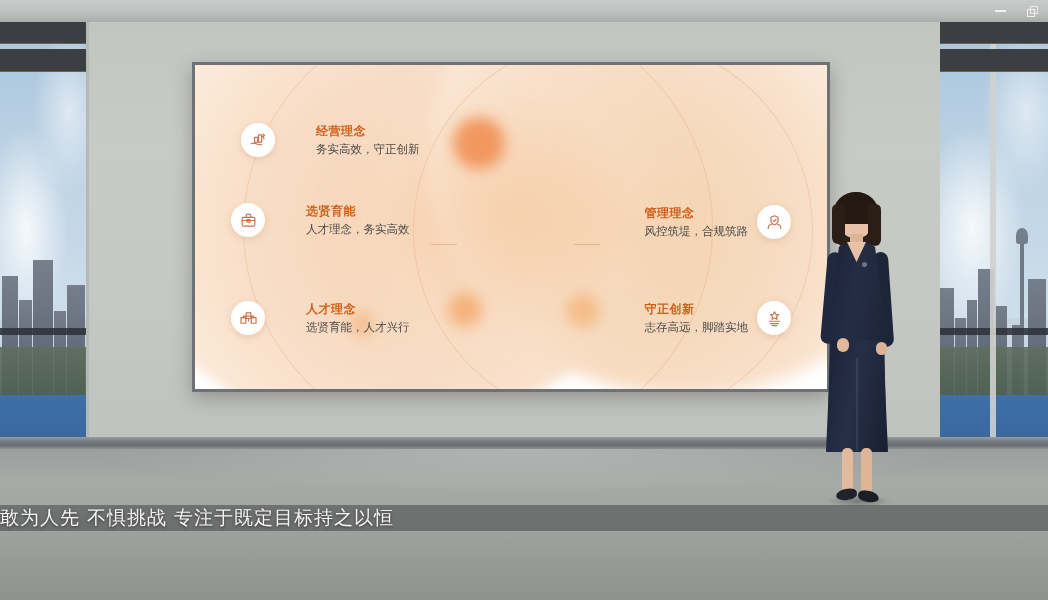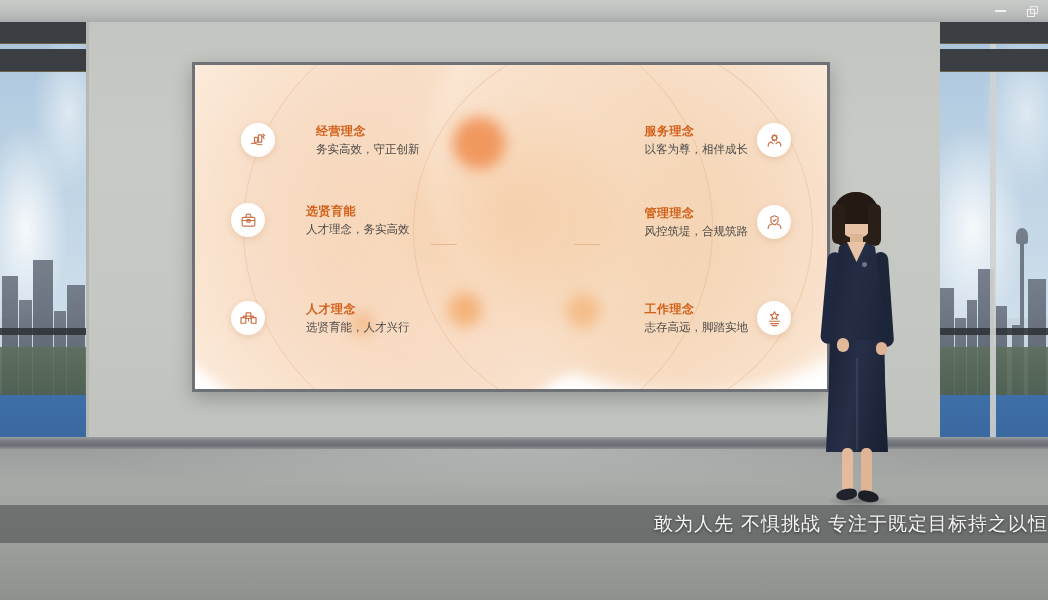--- a/index.html
+++ b/index.html
@@ -227,23 +227,23 @@
   .p-legR { position:absolute; left:61px; top:258px; width:11px; height:46px; background:#dfb596; border-radius:5px; }
   .p-shoeL { position:absolute; left:36px; top:299px; width:21px; height:11px; border-radius:50% 40% 40% 50%; background:#20232b; transform:rotate(-10deg); }
   .p-shoeR { position:absolute; left:58px; top:301px; width:21px; height:11px; border-radius:40% 50% 50% 40%; background:#1c1f26; transform:rotate(12deg); }
   .p-shadow {
     position:absolute; left:26px; top:305px; width:66px; height:12px; border-radius:50%;
     background:radial-gradient(ellipse, rgba(0,0,0,.28), rgba(0,0,0,0) 70%);
   }
 
   
   .caption-bar {
-    position:absolute; left:0; right:0; top:505px; height:38px;
+    position:absolute; left:0; right:0; top:505px; height:26px;
     background:rgba(40,44,46,.42);
-    display:flex; align-items:center; justify-content:flex-end;
+    display:flex; align-items:center; justify-content:flex-start;
   }
   .caption-text {
     color:#f4f4f2; font-size:19px; letter-spacing:1px;
     font-family:"DejaVu Sans","Liberation Sans",sans-serif;
     text-shadow:0 1px 3px rgba(0,0,0,.55);
     white-space:nowrap;
   }
 
   
   .titlebar {
@@ -376,34 +376,20 @@
             <rect x="9" y="5" width="6" height="7"></rect>
             <path d="M12 12v3M5.5 11V9h13v2"></path>
           </svg>
         </div>
         <div class="txt">
           <div class="ttl">人才理念</div>
           <div class="sub">选贤育能，人才兴行</div>
         </div>
       </div>
 
-      <div class="item right" style="right:36px; top:58px;">
-        <div class="badge">
-          <svg viewBox="0 0 24 24" fill="none" stroke="#c9734a" stroke-width="1.5" stroke-linecap="round" stroke-linejoin="round">
-            <circle cx="12" cy="8.5" r="3"></circle>
-            <path d="M12 4.2v1M12 12v.8M8.3 8.5h1M14.7 8.5h1M9.4 5.9l.7.7M13.9 11.1l.7.7M14.6 5.9l-.7.7M10.1 11.1l-.7.7"></path>
-            <path d="M4 19c0-3 2-5 4-5l2 2"></path>
-            <path d="M20 19c0-3-2-5-4-5l-2 2"></path>
-          </svg>
-        </div>
-        <div class="txt">
-          <div class="ttl">服务理念</div>
-          <div class="sub">以客为尊，相伴成长</div>
-        </div>
-      </div>
 
       <div class="item right" style="right:36px; top:140px;">
         <div class="badge">
           <svg viewBox="0 0 24 24" fill="none" stroke="#c9734a" stroke-width="1.5" stroke-linecap="round" stroke-linejoin="round">
             <path d="M12 3.5l4.5 1.8v4c0 2.8-1.9 4.8-4.5 5.8-2.6-1-4.5-3-4.5-5.8v-4z"></path>
             <path d="M10.3 9.3l1.3 1.3 2.4-2.6"></path>
             <path d="M4 19.5c0-3 2-5 4.2-5"></path>
             <path d="M20 19.5c0-3-2-5-4.2-5"></path>
           </svg>
         </div>
@@ -414,21 +400,21 @@
       </div>
 
       <div class="item right" style="right:36px; top:236px;">
         <div class="badge">
           <svg viewBox="0 0 24 24" fill="none" stroke="#c9734a" stroke-width="1.5" stroke-linecap="round" stroke-linejoin="round">
             <path d="M12 3.5l1.6 3.2 3.4.5-2.5 2.4.6 3.4-3.1-1.6-3.1 1.6.6-3.4L7 7.2l3.4-.5z"></path>
             <path d="M5.5 15.5h13M7 18.5h10M9 21h6"></path>
           </svg>
         </div>
         <div class="txt">
-          <div class="ttl">工作理念</div>
+          <div class="ttl">守正创新</div>
           <div class="sub">志存高远，脚踏实地</div>
         </div>
       </div>
 
     </div>
   </div>
 
   <div class="presenter">
     <div class="p-shadow"></div>
     <div class="p-hair-back"></div>

